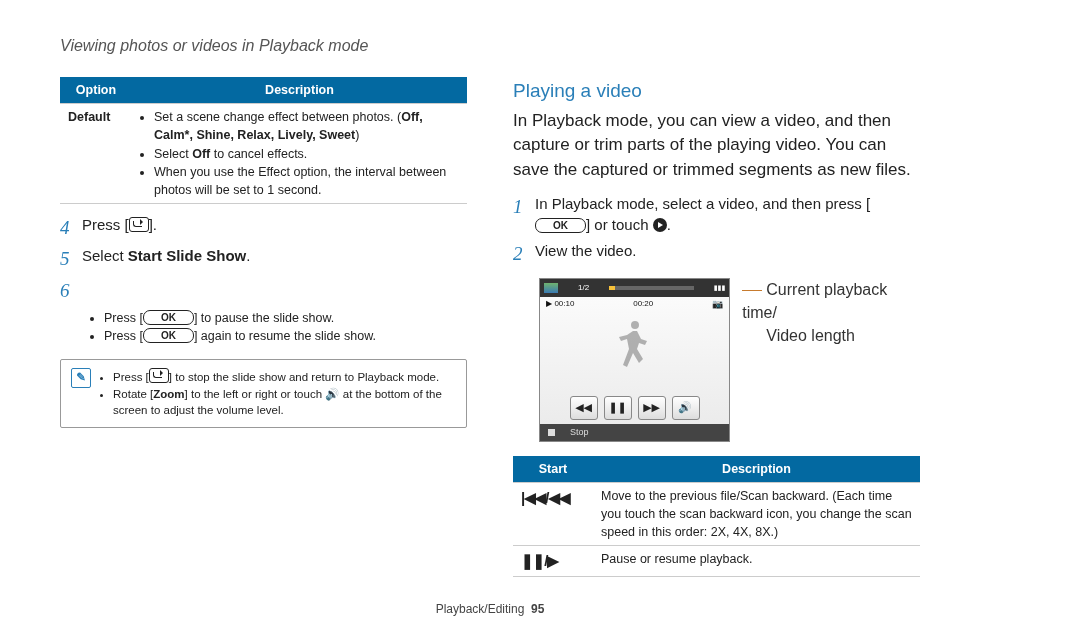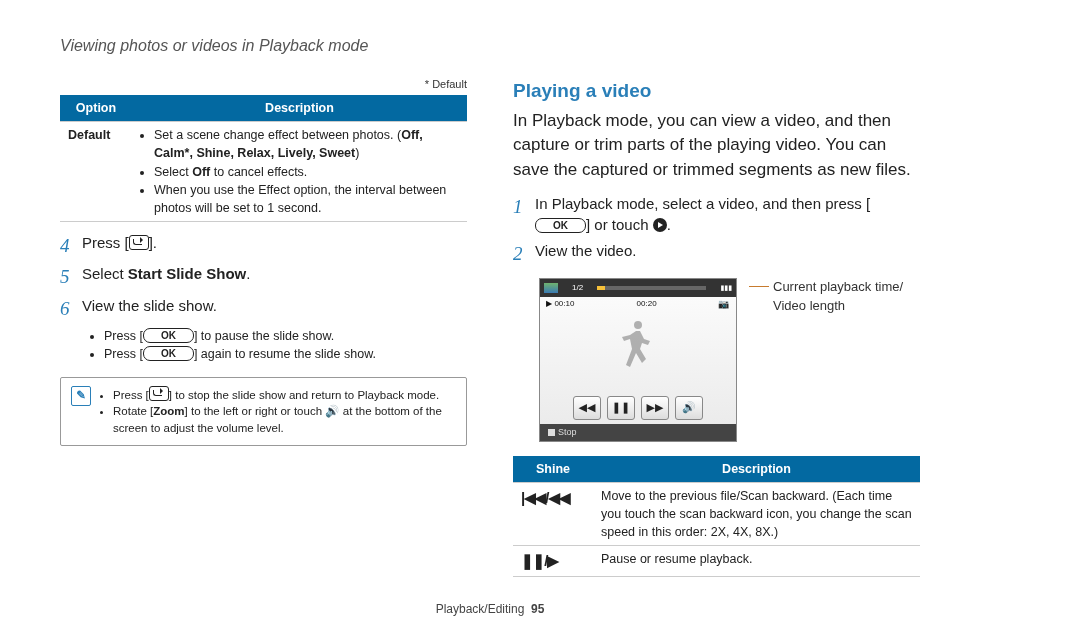--- a/index.html
+++ b/index.html
@@ -16,60 +16,59 @@
 ul.tight li{margin:0}
 ol.steps{list-style:none;margin:10px 0 0 0;padding:0}
 ol.steps>li{display:flex;align-items:flex-start;margin:4px 0;font-size:15px}
 ol.steps .num{font-family:Georgia,serif;font-style:italic;color:#2a7fb8;font-size:19px;width:22px;flex:none}
 ol.steps .txt{flex:1}
 .sub{margin:2px 0 0 30px;padding-left:14px;font-size:12.5px}
 .sub li{list-style:disc}
 .notebox{display:flex;gap:8px;border:1px solid #999;border-radius:2px;padding:8px 10px;margin-top:14px;font-size:11.5px}
 .notebox .nicon{width:18px;height:18px;border:1.5px solid #2a7fb8;display:flex;align-items:center;justify-content:center;color:#2a7fb8;font-weight:700;border-radius:2px;flex:none}
 .notebox ul{margin:0;padding-left:14px}
-h2.sect{color:#2a7fb8;font-size:19px;font-weight:700;margin:0 0 4px 0}
+h2.sect{color:#2a7fb8;font-size:19px;font-weight:400;margin:0 0 4px 0}
 .para{font-size:17px;margin-bottom:8px}
 .okbtn{display:inline-block;border:1.4px solid #222;border-radius:7px;padding:0 17px;font-weight:700;font-size:10px;line-height:13px;vertical-align:1px}
 .retbtn{display:inline-block;border:1.4px solid #222;border-radius:3px;width:18px;height:13px;position:relative;vertical-align:-2px}
 .retbtn::before{content:"";position:absolute;left:3px;top:3px;width:8px;height:5px;border-bottom:1.6px solid #222;border-left:1.6px solid #222;border-bottom-left-radius:3px}
 .retbtn::after{content:"";position:absolute;right:2px;top:1px;border:3px solid transparent;border-left-color:#222}
 .playcirc{display:inline-block;width:14px;height:14px;border-radius:50%;background:#222;position:relative;vertical-align:-2px}
 .playcirc::after{content:"";position:absolute;left:5px;top:3.5px;border:3.5px solid transparent;border-left:5px solid #fff}
 .spk{font-weight:700}
 .vidwrap{display:flex;gap:12px;margin:10px 0 14px 26px}
 .vidplayer{width:196px;border:1px solid #888;background:linear-gradient(#fdfdfd,#e9e9e9);position:relative}
-.vtop{height:18px;background:#333;display:flex;align-items:center;padding:0 4px;gap:14px}
+.vtop{height:18px;background:#333;display:flex;align-items:center;padding:0 4px;gap:20px}
 .vtop .thumb{width:14px;height:10px;background:linear-gradient(#6fb36f,#3a7ab3)}
 .vtop .tcount{color:#fff;font-size:8px}
 .vtop .bar{flex:1;height:4px;background:#666;position:relative}
 .vtop .bar::before{content:"";position:absolute;left:0;top:0;height:100%;width:7%;background:#f7c13a}
 .vtop .lbl{color:#fff;font-size:7px}
 .vtimes{display:flex;justify-content:space-between;padding:1px 6px;font-size:8px;color:#111;align-items:center}
 .vtimes .pic{font-size:9px}
 .vbody{height:80px;display:flex;align-items:center;justify-content:center}
 .vbody svg{width:40px;height:70px;opacity:.55}
 .ctrls{display:flex;justify-content:center;gap:6px;padding:4px 0}
 .ctrls .b{width:26px;height:22px;border:1px solid #888;border-radius:3px;background:linear-gradient(#fff,#ddd);display:flex;align-items:center;justify-content:center;font-size:11px}
-.stopbar{background:#444;color:#ddd;font-size:9px;padding:2px 8px;display:flex;align-items:center;gap:3px}
+.stopbar{background:#444;color:#ddd;font-size:9px;padding:2px 8px;display:flex;align-items:center;gap:15px}
 .stopbar .sq{width:7px;height:7px;background:#ddd}
-.anno{font-size:13px;color:#333}
+.anno{font-size:16px;color:#333}
 .anno .ln{color:#c77b2e;display:inline-block;width:20px;border-top:1px solid #c77b2e;vertical-align:4px;margin-right:4px}
 .icglyph{font-weight:700;font-size:15px;letter-spacing:-1px}
 .footer{position:absolute;bottom:12px;left:0;right:0;text-align:center;font-size:12px;color:#444}
 .footer b{font-weight:700}
 </style>
 </head>
 <body>
 
 <div class="page">
   <div class="header">Viewing photos or videos in Playback mode</div>
   <div class="cols">
 
     <div class="col">
-      <div class="defnote">* Default</div>
       <table class="opts">
         <tbody>
             <tr>
           <th>Option</th>
           <th>Description</th>
         </tr>
         <tr>
           <td>Default</td>
           <td>
             <ul class="tight">
@@ -86,21 +85,20 @@
         <li>
             <span class="num">4</span>
             <span class="txt"><span>Press [</span><span class="retbtn"></span><span>].</span></span>
           </li>
         <li>
             <span class="num">5</span>
             <span class="txt"><span>Select </span><b>Start Slide Show</b><span>.</span></span>
           </li>
         <li>
             <span class="num">6</span>
-            <span class="txt">View the slide show.</span>
           </li>
       </ol>
       <ul class="sub">
         <li><span>Press [</span><span class="okbtn">OK</span><span>] to pause the slide show.</span></li>
         <li><span>Press [</span><span class="okbtn">OK</span><span>] again to resume the slide show.</span></li>
       </ul>
 
       <div class="notebox">
         <div class="nicon">✎</div>
         <ul>
@@ -155,21 +153,21 @@
         </div>
         <div class="anno">
           <span class="ln"></span><span>Current playback time/</span><br>
           <span style="visibility:hidden" class="ln"></span><span>Video length</span>
         </div>
       </div>
 
       <table class="opts">
         <tbody>
             <tr>
-          <th style="width:64px">Shine</th>
+          <th style="width:64px">Start</th>
           <th>Description</th>
         </tr>
         <tr>
           <td><span class="icglyph">|◀◀/◀◀</span></td>
           <td>Move to the previous file/Scan backward. (Each time you touch the scan backward icon, you change the scan speed in this order: 2X, 4X, 8X.)</td>
         </tr>
         <tr>
           <td><span class="icglyph">❚❚/▶</span></td>
           <td>Pause or resume playback.</td>
         </tr>

